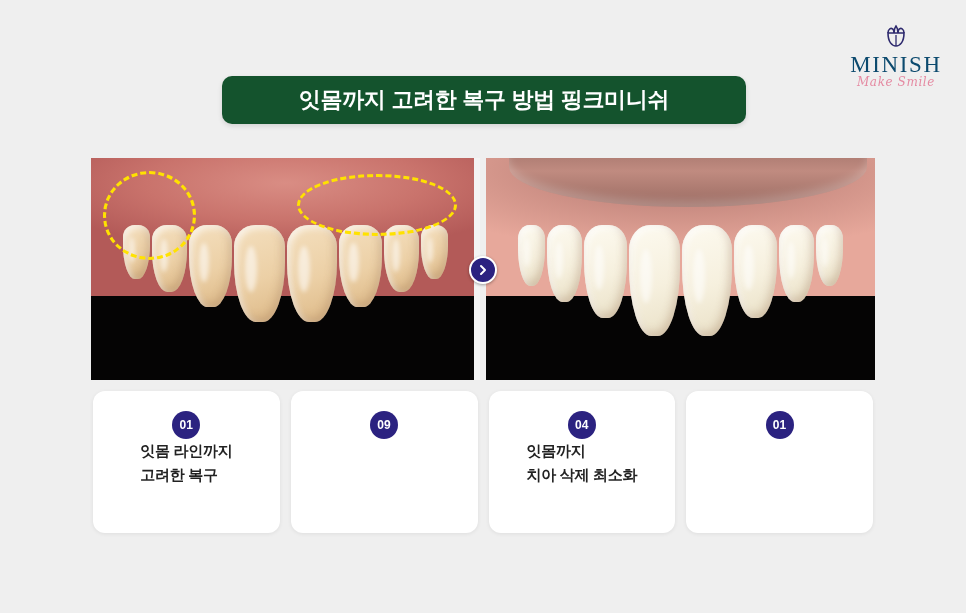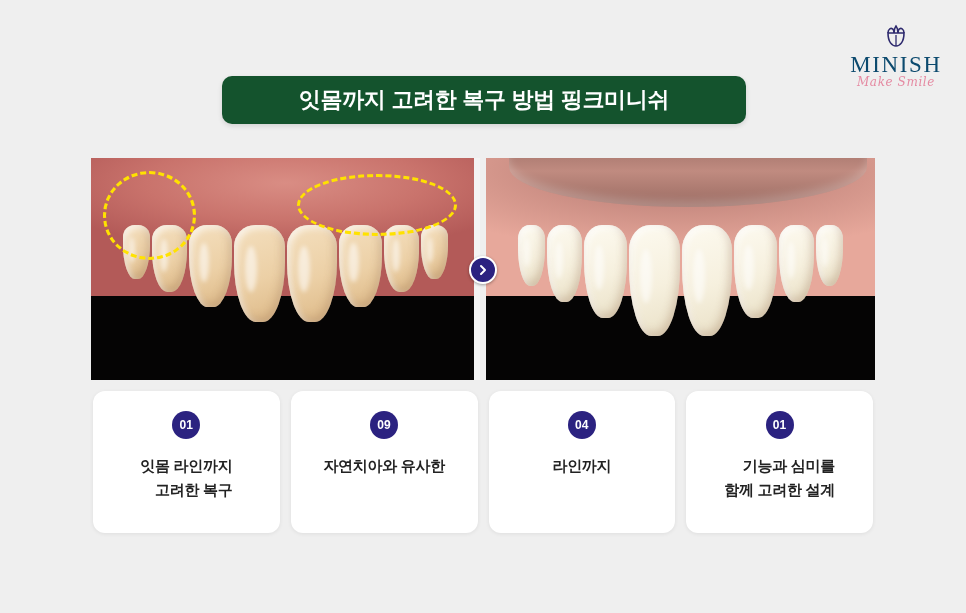--- a/index.html
+++ b/index.html
@@ -226,22 +226,21 @@
     background: #2b2280;
     color: #ffffff;
     font-size: 12px;
     font-weight: bold;
     display: flex;
     align-items: center;
     justify-content: center;
     letter-spacing: 0.2px;
   }
   .card-text {
-    margin-top: 15px;
-    text-align: right;
+    text-align: left;
     color: #222222;
     font-size: 15px;
     font-weight: bold;
     line-height: 1.62;
     letter-spacing: -0.3px;
   }
   .card-text .ln { display: block; }
 </style>
 </head>
 <body>
@@ -318,34 +317,30 @@
       <div class="badge">01</div>
       <div class="card-text">
         <span class="ln">잇몸 라인까지</span>
         <span class="ln">고려한 복구</span>
       </div>
     </div>
 
     <div class="card">
       <div class="badge">09</div>
       <div class="card-text">
-        <span class="ln">자연치아와 유사한</span>
       </div>
     </div>
 
     <div class="card">
       <div class="badge">04</div>
       <div class="card-text">
-        <span class="ln">라인까지</span>
+        <span class="ln">잇몸까지</span>
+        <span class="ln">치아 삭제 최소화</span>
       </div>
     </div>
 
     <div class="card">
       <div class="badge">01</div>
-      <div class="card-text">
-        <span class="ln">기능과 심미를</span>
-        <span class="ln">함께 고려한 설계</span>
-      </div>
     </div>
 
   </div>
 
 </div>
 
 </body></html>

